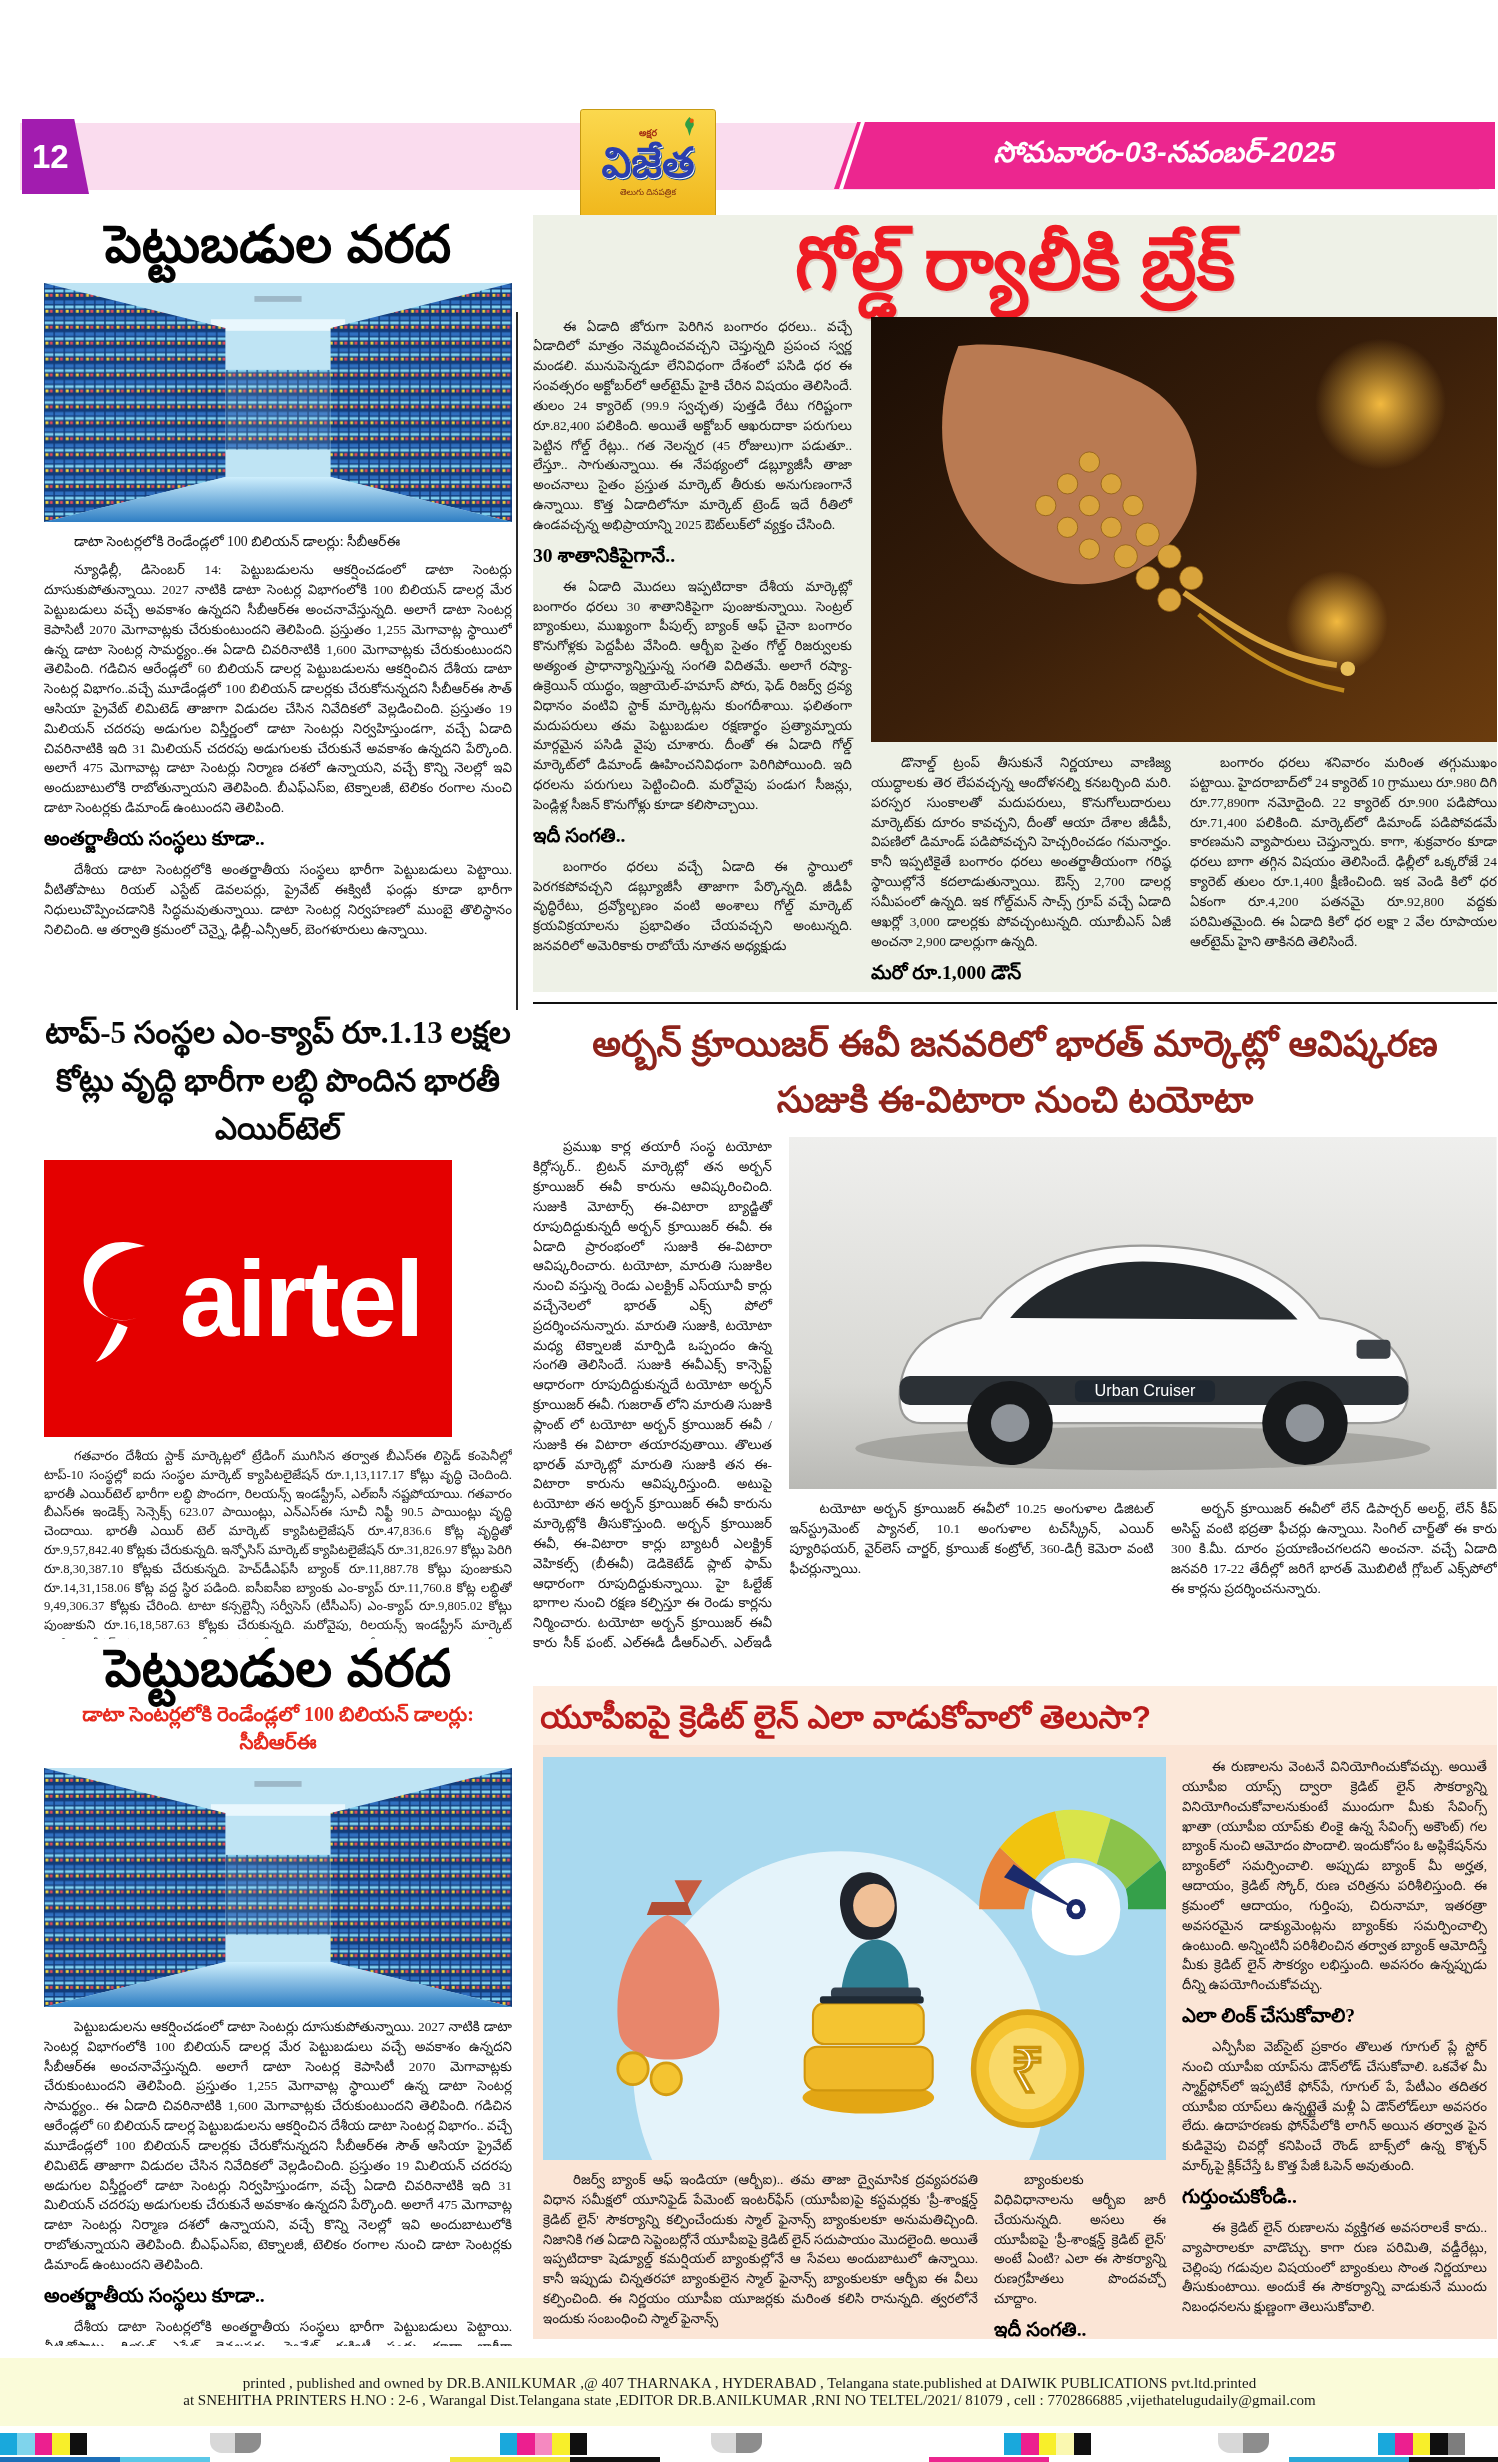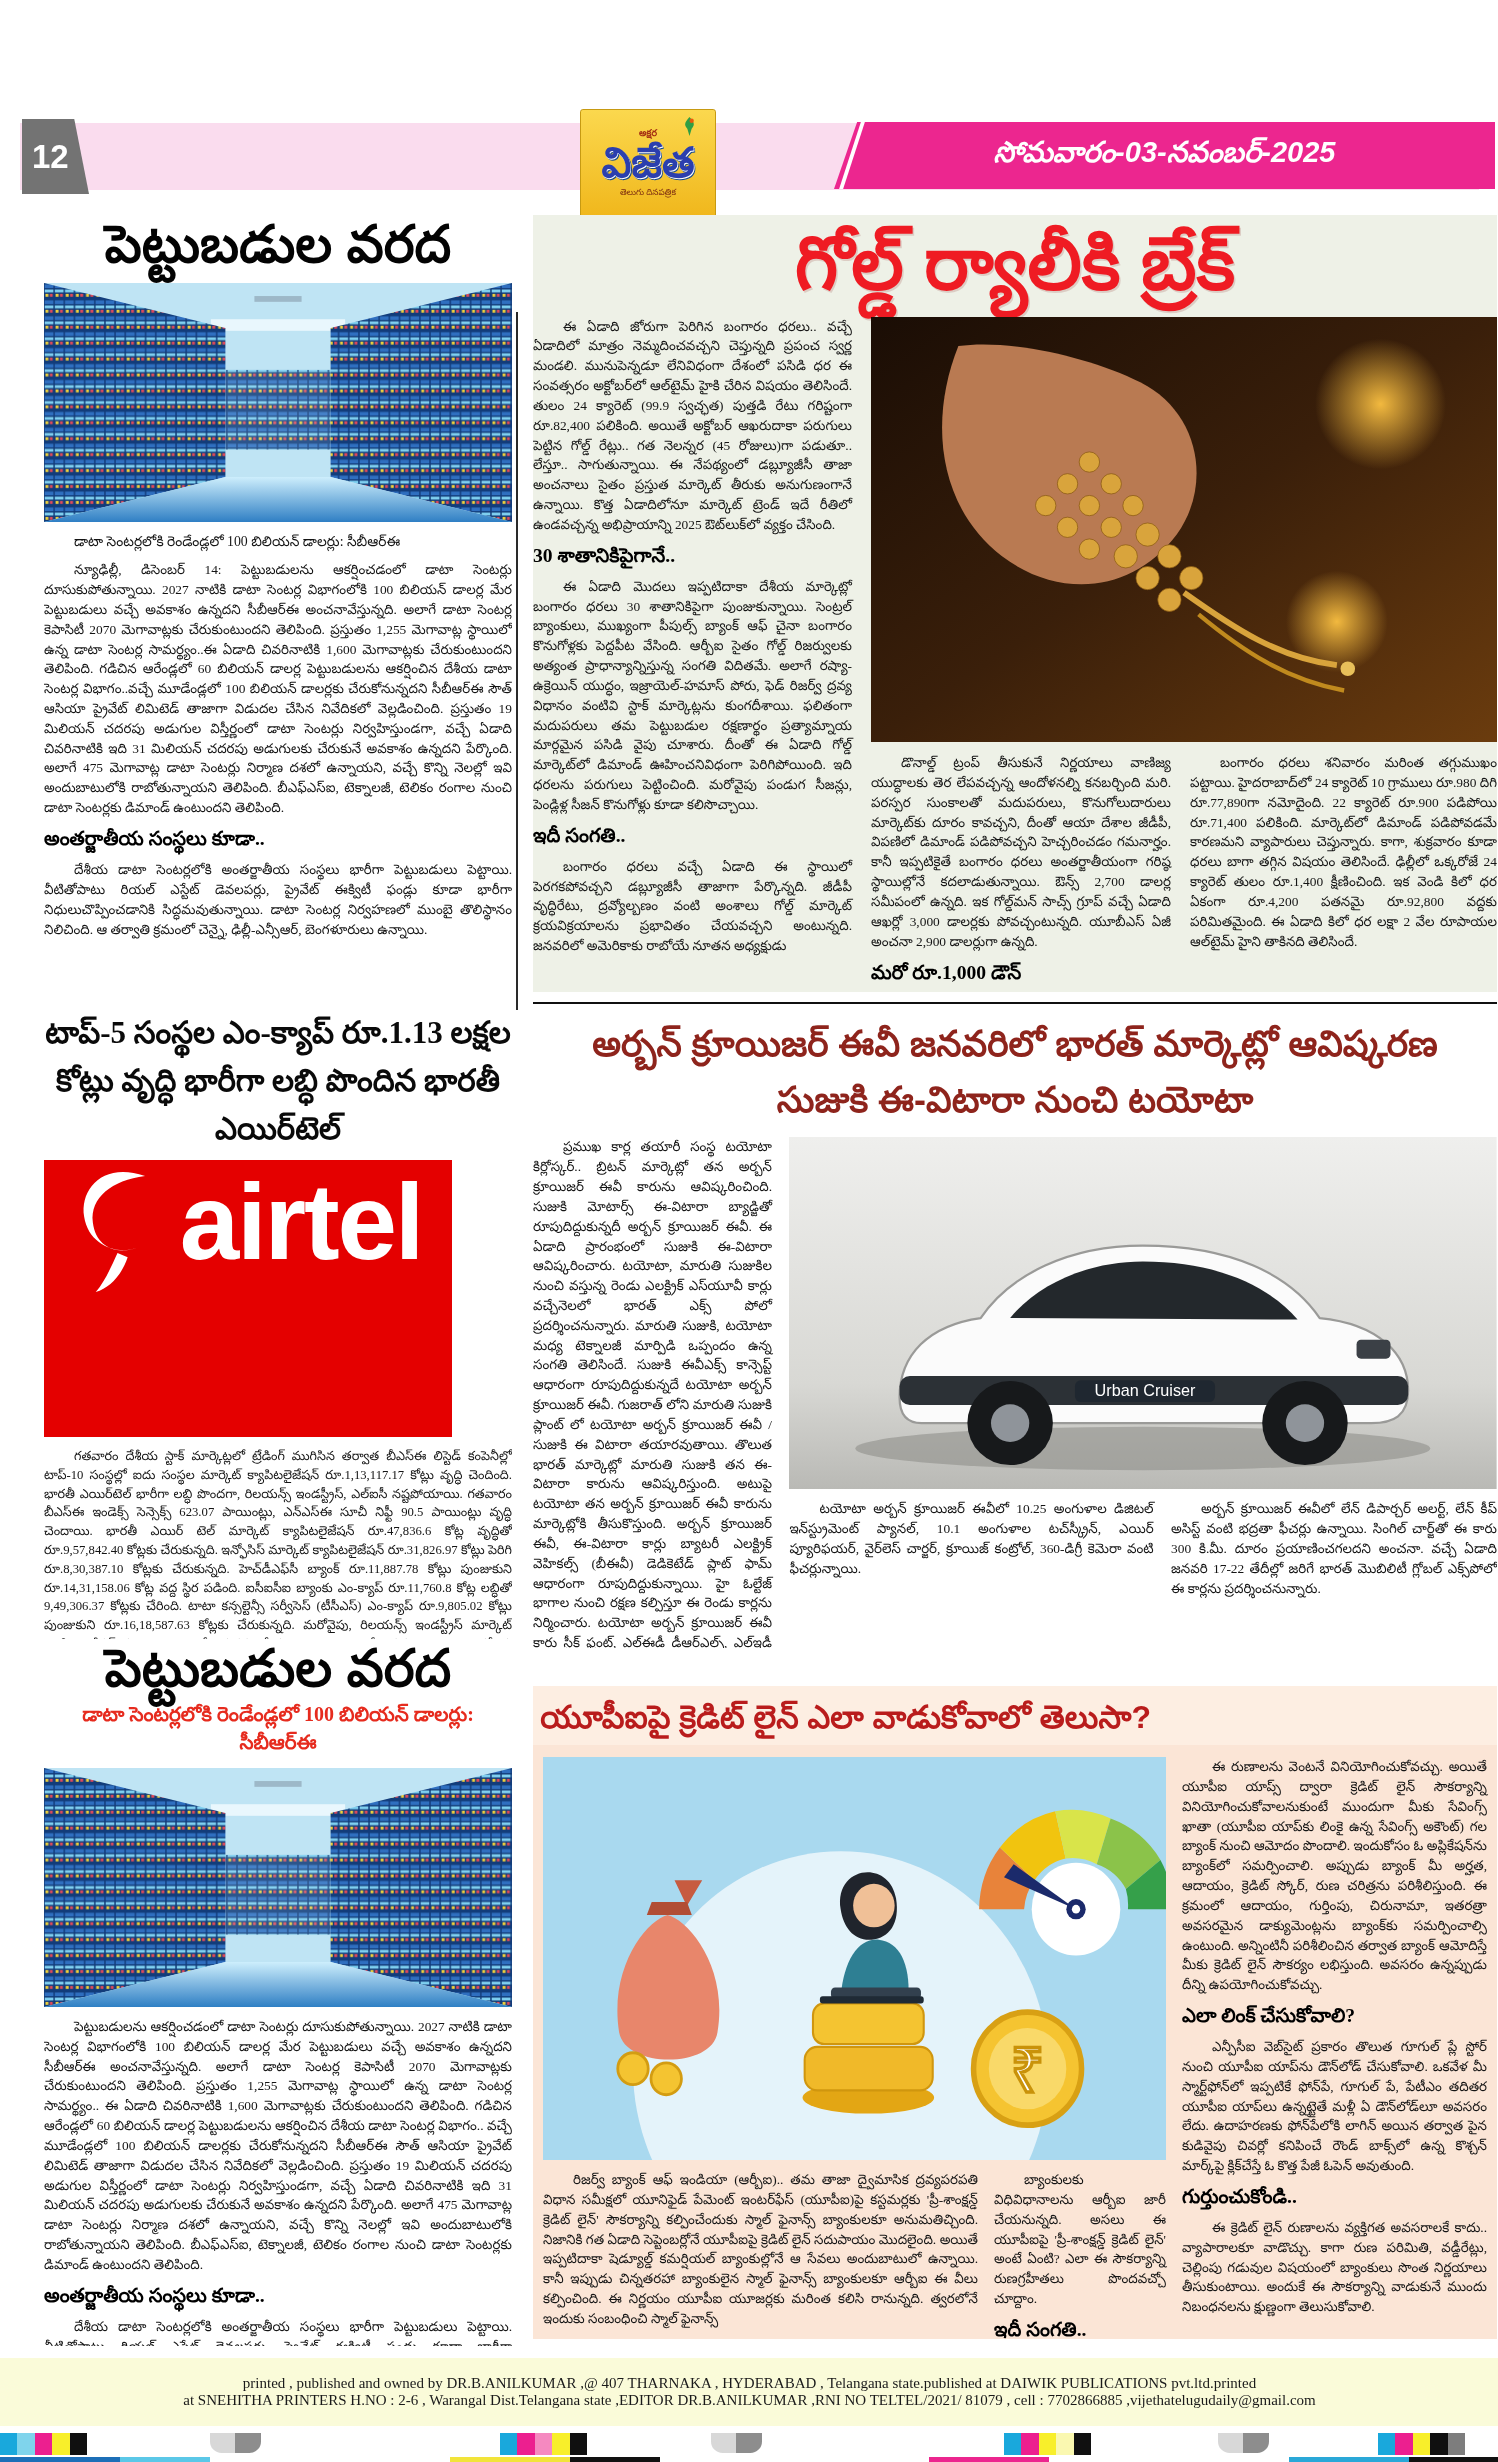--- a/index.html
+++ b/index.html
@@ -4,21 +4,21 @@
 <style>
   html,body { margin:0; padding:0; background:#9a9a9a; }
   .page {
     position:relative; width:1499px; height:2462px; margin:0 auto;
     background:#ffffff; overflow:hidden;
     font-family:"Liberation Serif", serif; color:#161616;
   }
   
   .hdr-band { position:absolute; left:20px; top:123px; width:1459px; height:67px; background:#fadcee; }
   .hdr-pagenum {
-    position:absolute; left:22px; top:119px; width:67px; height:75px; background:#737373;
+    position:absolute; left:22px; top:119px; width:67px; height:75px; background:#a21caf;
     clip-path:polygon(0 0, 78% 0, 100% 100%, 0 100%);
     color:#fff; font-family:"Liberation Sans",sans-serif; font-weight:bold; font-size:33px;
     display:flex; align-items:center; padding-left:10px; box-sizing:border-box;
   }
   .hdr-logo {
     position:absolute; left:580px; top:109px; width:134px; height:107px;
     background:linear-gradient(#fbd84e,#f0b71c); border:1.5px solid #c79a12; border-radius:2.9px;
     display:flex; flex-direction:column; align-items:center; justify-content:center; text-align:center;
   }
   .hdr-logo .small-top { font-size:9.4px; color:#a32c12; font-weight:bold; }
@@ -36,21 +36,21 @@
   .art-body { font-size:13.4px; line-height:1.48; text-align:justify; color:#141414; }
   .art-body p { margin:0 0 7.3px 0; text-indent:30px; }
   .subhead { font-weight:bold; font-size:19.6px; color:#000; margin:7.3px 0 5.8px 0; }
   
   .left-col { position:absolute; left:44px; top:215px; width:468px; }
   .block { overflow:hidden; }
   .headline-xl { font-family:"Liberation Sans",sans-serif; font-weight:bold; font-size:52px; line-height:1.15; text-align:center; color:#030303; }
   .dc-photo { width:468px; height:239px; display:block; margin:8.7px 0 10px 0; }
   .lead-line { font-size:13.8px; text-indent:30px; margin-bottom:5.8px; }
   .airtel-head { font-weight:bold; font-size:31px; line-height:1.55; text-align:center; color:#0a0a0a; margin:11.6px 0 7.3px 0; }
-  .airtel-logo { width:408px; height:277px; background:#e40000; display:flex; align-items:flex-start; justify-content:center; gap:19px; margin-bottom:10px; }
+  .airtel-logo { width:408px; height:277px; background:#e40000; display:flex; align-items:center; justify-content:center; gap:19px; margin-bottom:10px; }
   .airtel-word { color:#ffffff; font-family:"Liberation Sans",sans-serif; font-weight:bold; font-size:107px; letter-spacing:-2.2px; }
   .red-lead { color:#e62b1e; font-weight:bold; font-size:20px; text-align:center; margin:4.4px 0 7.3px 0; }
   
   .right-col { position:absolute; left:533px; top:215px; width:964px; }
   .col-rule { position:absolute; left:516px; top:312px; width:1.5px; height:698px; background:#2a2a2a; }
   .gold-sec { background:#eef1e7; padding:8.7px 0 2.9px 0; height:777px; box-sizing:border-box; overflow:hidden; }
   .gold-head { text-align:center; font-family:"Liberation Sans",sans-serif; font-weight:bold; font-size:74px; color:#ef1b23; line-height:1.0; margin:2.9px 0 16px 0; text-shadow:1.5px 1.5px 0 rgba(120,0,0,.15); }
   .gold-grid { display:grid; grid-template-columns:319px 1fr 307px; grid-template-rows:425px auto; column-gap:19px; row-gap:11.6px; }
   .gold-col1 { grid-column:1; grid-row:1/3; }
   .gold-photo { grid-column:2/4; grid-row:1; width:100%; height:425px; }

